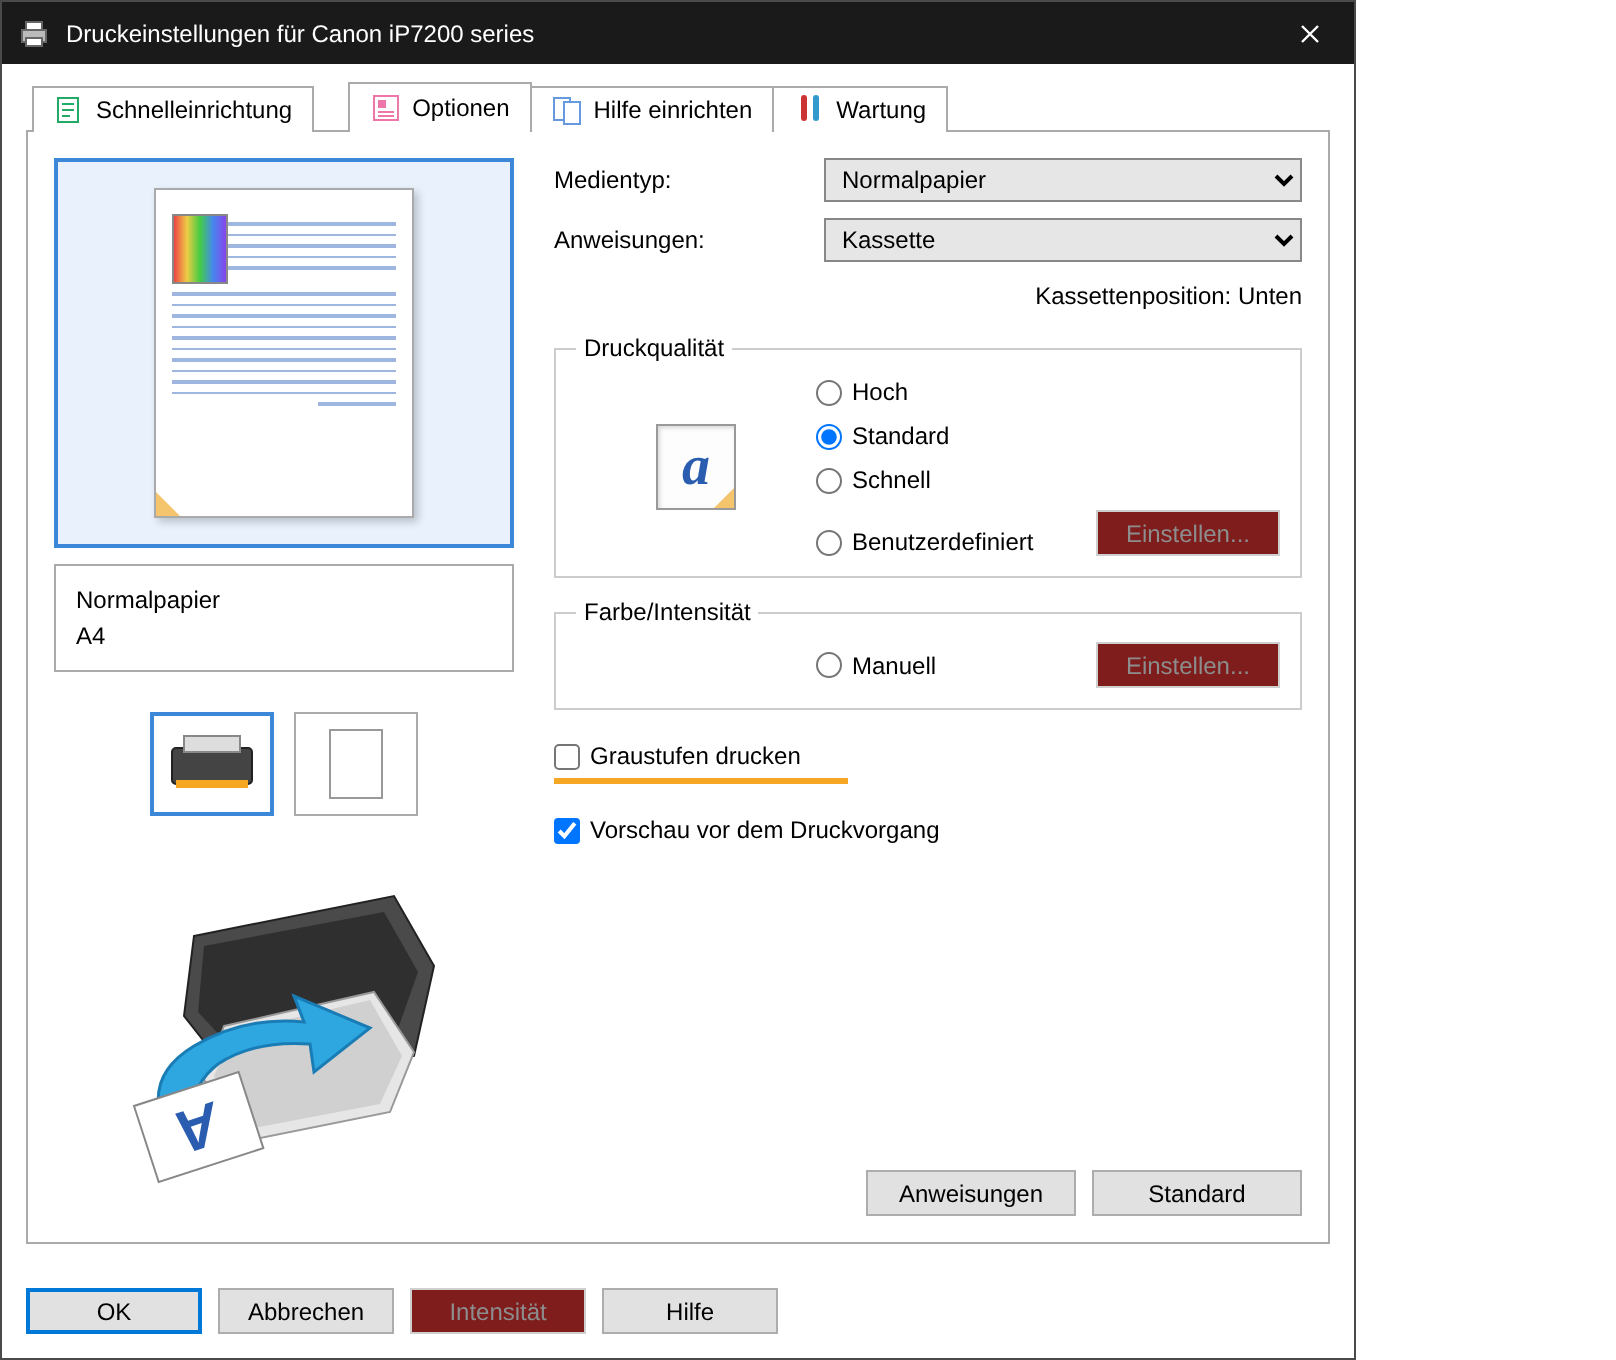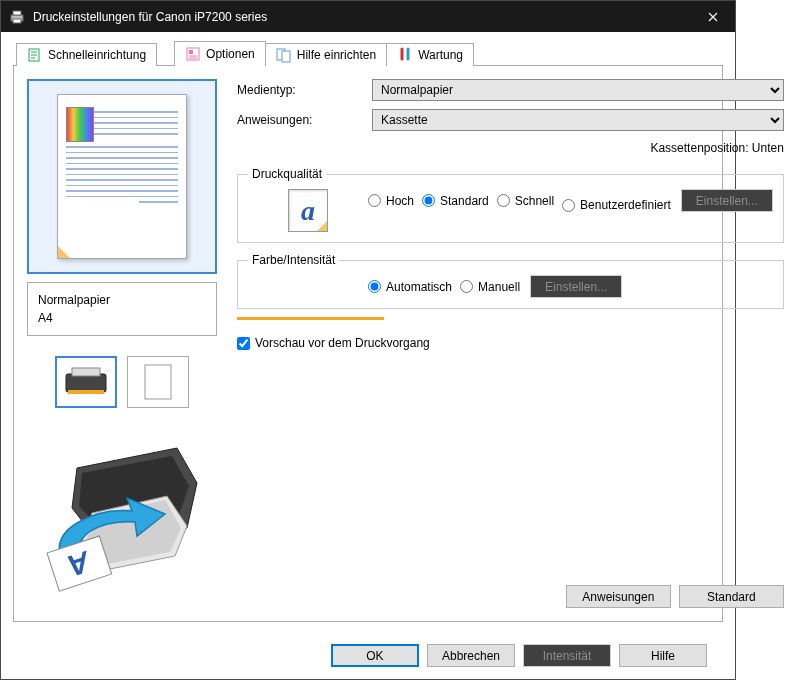--- a/index.html
+++ b/index.html
@@ -1,17 +1,17 @@
 <!DOCTYPE html>
 <html><head>
 <meta charset="utf-8">
 <style>
   * { box-sizing: border-box; }
   body { margin:0; font-family:"Segoe UI",Tahoma,sans-serif; font-size:12px; background:#fff; color:#000; }
-  .window { width:736px; height:680px; border:1px solid #4a4a4a; background:#fff; display:flex; flex-direction:column; }
+  .window { width:678px; height:680px; border:1px solid #4a4a4a; background:#fff; display:flex; flex-direction:column; }
   .titlebar { height:31px; background:#1a1a1a; color:#fff; display:flex; align-items:center; padding:0 8px; }
   .title-icon { width:16px; height:16px; margin-right:8px; }
   .title-text { flex:1; font-size:12px; }
   .close-btn { width:45px; height:31px; display:flex; align-items:center; justify-content:center; margin-right:-8px; }
   .dialog-body { flex:1; padding:10px 12px 12px 12px; background:#fff; display:flex; flex-direction:column; }
   .tabrow { display:flex; height:24px; gap:0; margin-left:3px; position:relative; z-index:1; }
   .tab { display:flex; align-items:center; padding:4px 10px; border:1px solid #aaa; border-bottom:none; background:#fff; gap:5px; height:23px; margin-top:1px; }
   .tab + .tab { margin-left:-1px; }
   .tab.active { background:#fff; height:25px; margin-top:-1px; z-index:2; position:relative;margin-left:17px; }
   .tab.active::after { content:""; position:absolute; left:0; right:0; bottom:-1px; height:1px; background:#fff; }
@@ -31,29 +31,29 @@
   .illustration-area { flex:1; display:flex; align-items:flex-end; justify-content:center; padding-bottom:10px; }
   .settings-col { flex:1; display:flex; flex-direction:column; }
   .row { display:flex; align-items:center; margin-bottom:8px; }
   .row-label { width:135px; }
   select { flex:1; height:22px; background:#e6e6e6; border:1px solid #888; font-family:inherit; font-size:12px; padding:0 4px; }
   .hint-row { text-align:right; margin:2px 0 12px 0; }
   fieldset { border:1px solid #ccc; margin:0 0 10px 0; padding:8px 10px 10px 10px; position:relative; }
   legend { padding:0 4px; }
   .fs-body { display:flex; align-items:flex-start; }
   .fs-icon-wrap { width:120px; display:flex; align-items:center; justify-content:center; align-self:center; }
-  .fs-radios { flex:1; display:flex; flex-direction:row; gap:8px; }
+  .fs-radios { flex:1; display:flex; flex-direction:column; gap:8px; }
   .radio-row { display:flex; align-items:center; gap:5px; }
   .radio-row label, .chk-row label { user-select:none; }
   button.win { height:23px; background:#e1e1e1; border:1px solid #adadad; font-family:inherit; font-size:12px; padding:0 14px; min-width:88px; }
-  button.win:disabled { color:#8d8d8d; background:#404040; border-color:#cfcfcf; }
+  button.win:disabled { color:#8d8d8d; background:#7f1d1d; border-color:#cfcfcf; }
   .chk-row { display:flex; align-items:center; gap:5px; margin:6px 0; }
   .highlight-bar { height:3px; background:#f5a623; margin: -2px 0 10px 0; width:147px; margin-left:0; }
   .bottom-inside { margin-top:auto; display:flex; gap:8px; justify-content:flex-end; }
-  .dialog-footer { padding:10px 28px 12px 12px; display:flex; justify-content:flex-end; gap:8px; background:#fff; }
+  .dialog-footer { padding:10px 28px 12px 12px; display:flex; justify-content:flex-start; gap:8px; background:#fff; }
   button.win.focused { border:2px solid #0078d7; padding:0 13px; }
   input[type=radio],input[type=checkbox] { margin:0; width:13px; height:13px; }
   .qual-icon-box { width:40px; height:43px; border:1px solid #999; background:#fdfdfd; display:flex; align-items:center; justify-content:center; box-shadow:1px 1px 2px rgba(0,0,0,.15) inset; position:relative; }
   .qual-icon-box .corner { position:absolute; right:0; bottom:0; width:0; height:0; border-bottom:10px solid #f5c56e; border-left:10px solid transparent; }
 </style>
 </head>
 <body>
 
 <div class="window">
   <div class="titlebar">
@@ -224,33 +224,33 @@
             </div>
           </div>
         </fieldset>
 
         <fieldset>
           <legend>Farbe/Intensität</legend>
           <div class="fs-body">
             <div class="fs-icon-wrap"></div>
             <div class="fs-radios">
               <div class="radio-row">
-                  <input type="radio" name="c" id="c1" checked="" style="">
-                  <label for="c1">Automatisch</label>
-                </div>
-              <div class="radio-row">
                 <input type="radio" name="c" id="c2" style="">
                   <label for="c2">Manuell</label>
                 <div style="flex:1"></div>
                 <button class="win" disabled="">Einstellen...</button>
               </div>
             </div>
           </div>
         </fieldset>
 
+        <div class="chk-row">
+          <input type="checkbox" id="gs" style="">
+          <label for="gs">Graustufen drucken</label>
+        </div>
         <div class="highlight-bar"></div>
 
         <div class="chk-row">
           <input type="checkbox" id="pv" checked="" style="">
           <label for="pv">Vorschau vor dem Druckvorgang</label>
         </div>
 
         <div class="bottom-inside">
           <button class="win" style="min-width:105px">Anweisungen</button>
           <button class="win" style="min-width:105px">Standard</button>

